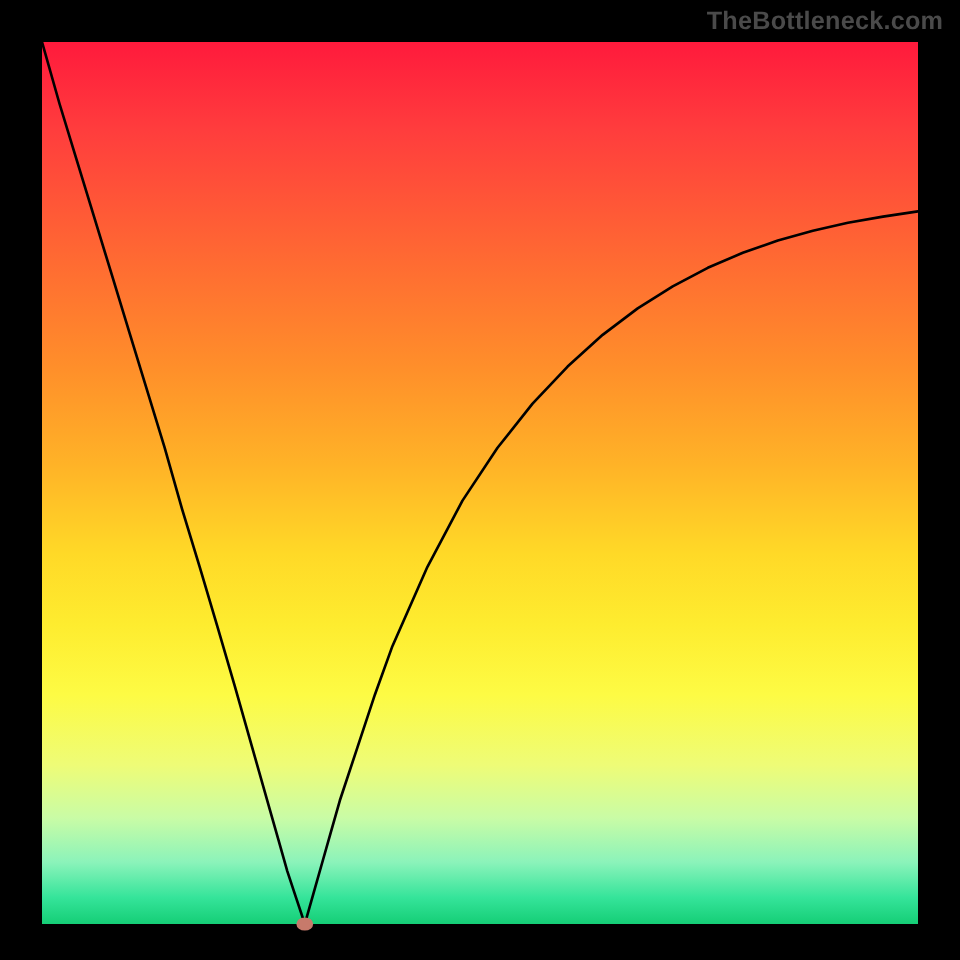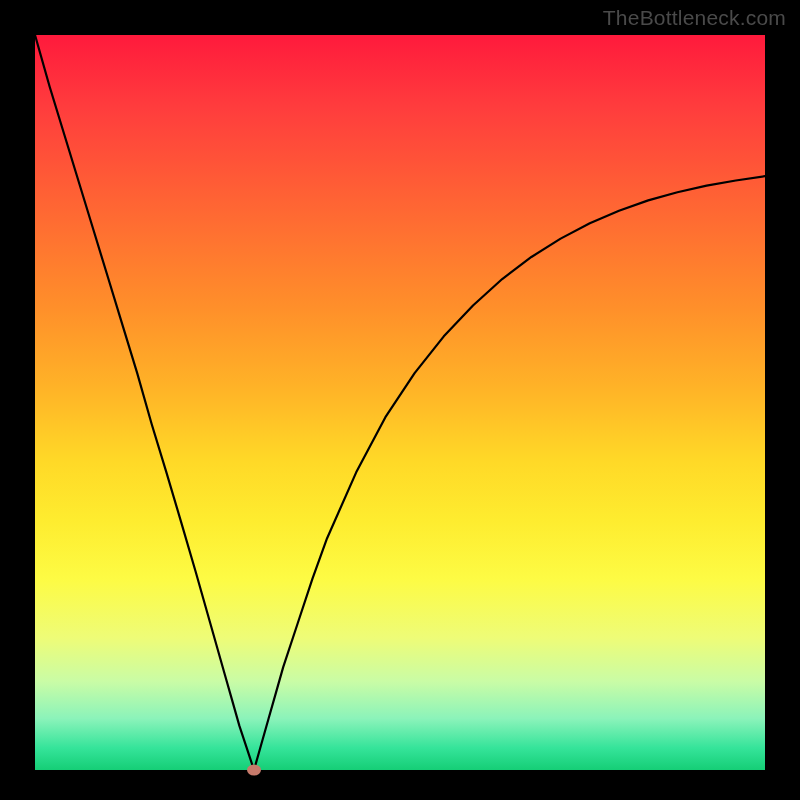--- a/index.html
+++ b/index.html
@@ -55,21 +55,21 @@
     border-radius: 50%;
     background: #c77a6b;
     transform: translate(-50%, -50%);
   }
   .watermark {
     position: absolute;
     top: 6px;
     right: 14px;
     color: #4a4a4a;
     font-size: 21px;
-    font-weight: 400;
+    font-weight: 700;
     letter-spacing: 0.2px;
     user-select: none;
   }
 </style>
 </head>
 <body>
 
 <div class="frame">
 
   <div class="plot-area">

